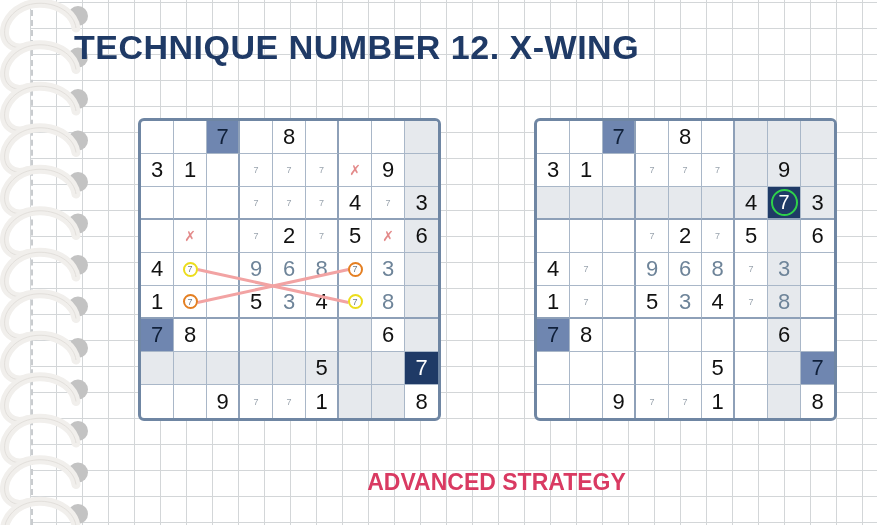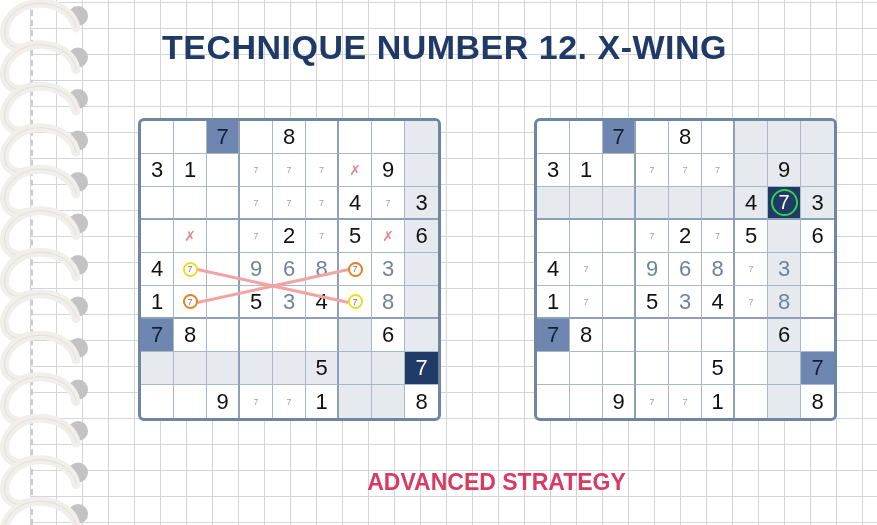--- a/index.html
+++ b/index.html
@@ -15,21 +15,21 @@
     }
     .margin-strip {
       position:absolute; left:0; top:0; width:30px; height:525px; background:#fff;
     }
     .dash-line {
       position:absolute; left:31px; top:0; height:525px; width:0;
       border-left:2px dashed #c9cccf;
     }
     .spiral { position:absolute; left:0; top:0; width:100px; height:525px; }
     .title {
-      position:absolute; left:12px; width:795px; top:28px; text-align:center;
+      position:absolute; left:4px; width:795px; top:28px; text-align:left;
       font-size:34px; font-weight:bold; color:#1f3a66; letter-spacing:0.5px;
       padding-left:70px; box-sizing:border-box;
     }
     .subtitle {
       position:absolute; left:0; width:877px; top:469px; text-align:center;
       font-size:23px; font-weight:bold; color:#d93a62;
       padding-left:116px; box-sizing:border-box;
     }
     .board {
       position:absolute; width:303px; height:303px;

